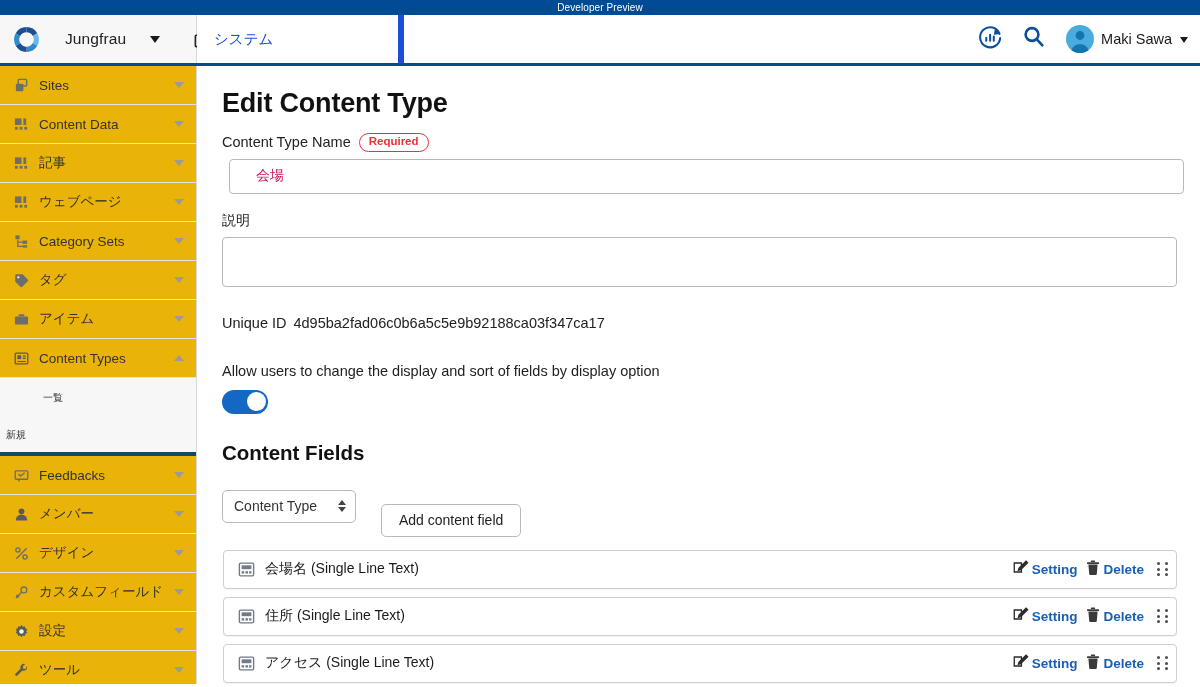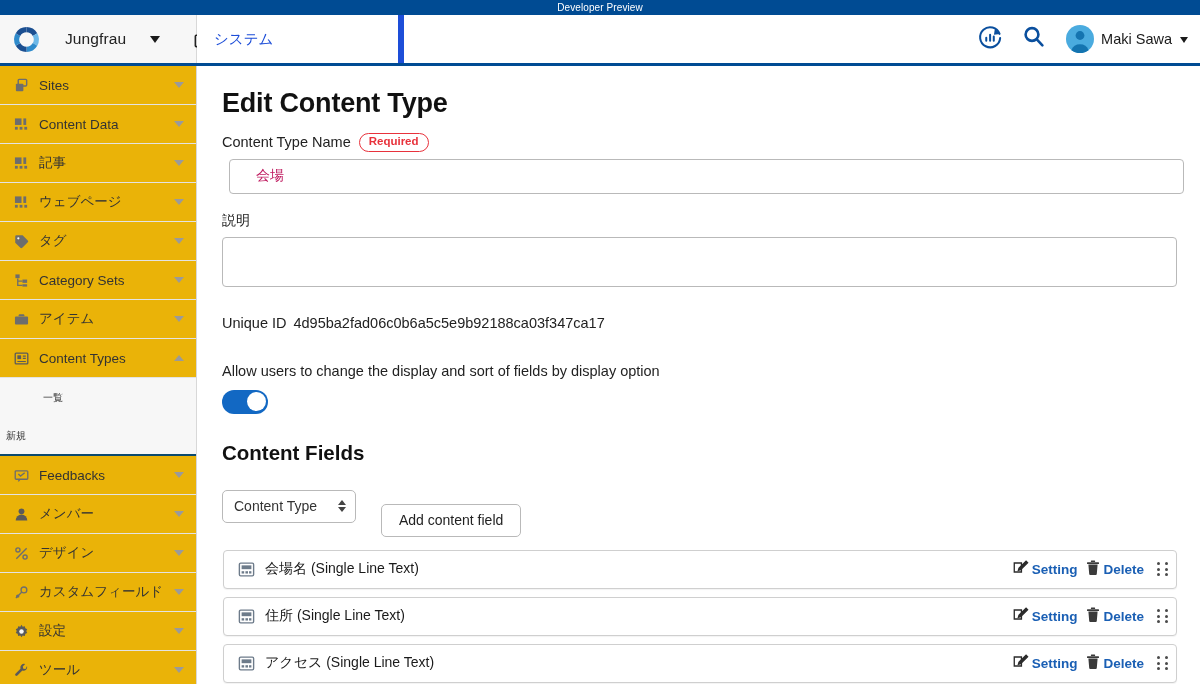--- a/index.html
+++ b/index.html
@@ -136,21 +136,21 @@
   }
   .nav-sub {
     height: 39px;
     display: flex;
     align-items: center;
     padding-left: 43px;
     font-size: 10px;
     color: #333;
     background: #f7f7f7;
   }
-  .nav-sub.last { border-bottom: 2px solid #0c4a6e; padding-left: 6px; }
+  .nav-sub.last { border-bottom: 4px solid #0c4a6e; padding-left: 6px; }
 
   
   .main {
     flex: 1;
     background: #ffffff;
     padding: 22px 20px 0 25px;
     overflow: hidden;
     position: relative;
   }
   h1.page-title {
@@ -421,39 +421,39 @@
             <rect x="6" y="10.5" width="3" height="3"></rect>
           <rect x="11" y="10.5" width="3" height="3"></rect>
         </svg>
       </span>
       <span class="nav-label">ウェブページ</span>
       <span class="nav-arrow"></span>
     </div>
 
     <div class="nav-item">
       <span class="nav-icon">
-        <svg width="15" height="15" viewBox="0 0 16 16" fill="#6d6d6d">
-          <path d="M9.2 1.3 L14.7 6.8 a1.4 1.4 0 0 1 0 2 L8.8 14.7 a1.4 1.4 0 0 1 -2 0 L1.3 9.2 V2.7 a1.4 1.4 0 0 1 1.4 -1.4 Z"></path>
-          <circle cx="4.6" cy="4.6" r="1.2" fill="#f7f7f7"></circle>
-        </svg>
-      </span>
-      <span class="nav-label">タグ</span>
-      <span class="nav-arrow"></span>
-    </div>
-
-    <div class="nav-item">
-      <span class="nav-icon">
         <svg width="15" height="15" viewBox="0 0 16 16" fill="none" stroke="#6d6d6d" stroke-width="1.4">
           <rect x="1.5" y="1.5" width="4.5" height="4" fill="#6d6d6d" stroke="none"></rect>
           <rect x="9" y="7" width="5" height="3.5" fill="#6d6d6d" stroke="none"></rect>
           <rect x="9" y="12" width="5" height="2.5" fill="#6d6d6d" stroke="none"></rect>
           <path d="M4 5.8 V13.2 H9 M4 8.7 H9"></path>
         </svg>
       </span>
       <span class="nav-label">Category Sets</span>
+      <span class="nav-arrow"></span>
+    </div>
+
+    <div class="nav-item">
+      <span class="nav-icon">
+        <svg width="15" height="15" viewBox="0 0 16 16" fill="#6d6d6d">
+          <path d="M9.2 1.3 L14.7 6.8 a1.4 1.4 0 0 1 0 2 L8.8 14.7 a1.4 1.4 0 0 1 -2 0 L1.3 9.2 V2.7 a1.4 1.4 0 0 1 1.4 -1.4 Z"></path>
+          <circle cx="4.6" cy="4.6" r="1.2" fill="#f7f7f7"></circle>
+        </svg>
+      </span>
+      <span class="nav-label">タグ</span>
       <span class="nav-arrow"></span>
     </div>
 
     <div class="nav-item">
       <span class="nav-icon">
         <svg width="15" height="15" viewBox="0 0 16 16" fill="#6d6d6d">
           <path d="M6 2.5 h4 a1 1 0 0 1 1 1 v1 H5 v-1 a1 1 0 0 1 1 -1 Z"></path>
           <rect x="1" y="4.8" width="14" height="8.4" rx="1"></rect>
         </svg>
       </span>

